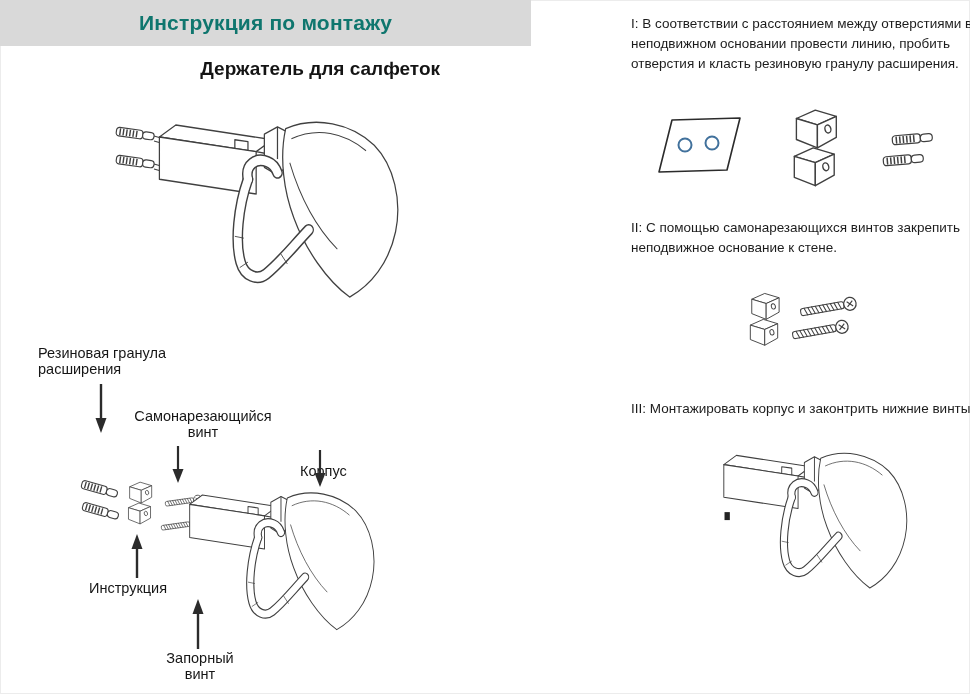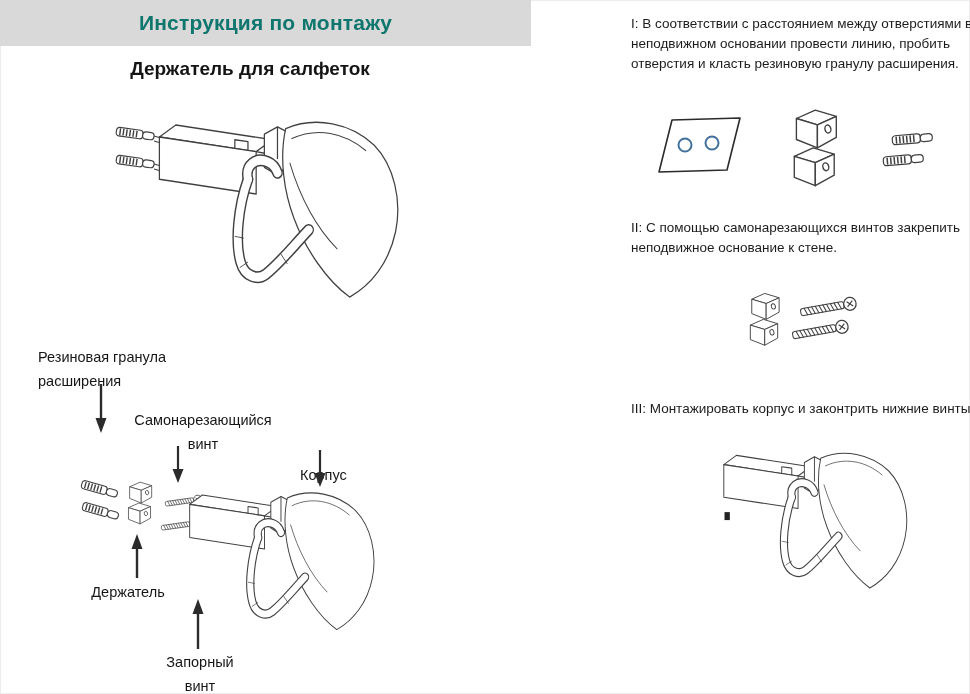--- a/index.html
+++ b/index.html
@@ -7,25 +7,25 @@
     position:relative;width:970px;height:694px;background:#ffffff;
     font-family:"Liberation Sans",sans-serif;color:#1a1a1a;overflow:hidden;
     box-shadow:inset 0 0 0 1px #ececec;
   }
   .header-bar{
     position:absolute;left:0;top:0;width:531px;height:46px;background:#d9d9d9;
     display:flex;align-items:center;justify-content:center;
   }
   .title{font-size:21px;font-weight:600;letter-spacing:.2px;color:#0f766e;}
   .subtitle{
-    position:absolute;left:60px;top:58px;width:380px;text-align:center;
+    position:absolute;left:60px;top:58px;width:380px;text-align:right;
     font-size:19px;font-weight:600;color:#141414;
   }
   .part-label{
-    position:absolute;font-size:14.5px;line-height:24px;color:#161616;
+    position:absolute;font-size:14.5px;line-height:16px;color:#161616;
     white-space:pre-line;
   }
   #lbl-granule{left:38px;top:345px;}
   #lbl-screw{left:128px;top:408px;width:150px;text-align:center;}
   #lbl-korpus{left:300px;top:427px;margin-top:36px;}
   #lbl-base{left:58px;top:580px;width:140px;text-align:center;}
   #lbl-lock{left:140px;top:650px;width:120px;text-align:center;}
   .step-text{
     position:absolute;width:348px;font-size:13.5px;line-height:20px;
     color:#1c1c1c;white-space:pre-line;
@@ -102,21 +102,21 @@
     </g>
     <path d="M59,38 L66,40 M59,43 L66,45 M59,66 L66,68 M59,71 L66,73" stroke="#404040" stroke-width="1.2" fill="none"></path>
     <use href="#holder" transform="translate(48,4) scale(0.82,0.92)"></use>
   </svg>
 
   <div class="part-label" id="lbl-granule">Резиновая гранула
 расширения</div>
   <div class="part-label" id="lbl-screw">Самонарезающийся
 винт</div>
   <div class="part-label" id="lbl-korpus">Корпус</div>
-  <div class="part-label" id="lbl-base">Держатель</div>
+  <div class="part-label" id="lbl-base">Инструкция</div>
   <div class="part-label" id="lbl-lock">Запорный
 винт</div>
 
   <svg class="arrow" style="left:94px;top:384px" width="14" height="50" viewBox="0 0 14 50">
     <line x1="7" y1="0" x2="7" y2="36" stroke="#2b2b2b" stroke-width="2.4"></line>
       <polygon points="1.5,34 12.5,34 7,49" fill="#2b2b2b"></polygon>
   </svg>
   <svg class="arrow" style="left:171px;top:446px" width="14" height="38" viewBox="0 0 14 38">
     <line x1="7" y1="0" x2="7" y2="25" stroke="#2b2b2b" stroke-width="2.2"></line>
       <polygon points="1.5,23 12.5,23 7,37" fill="#2b2b2b"></polygon>

